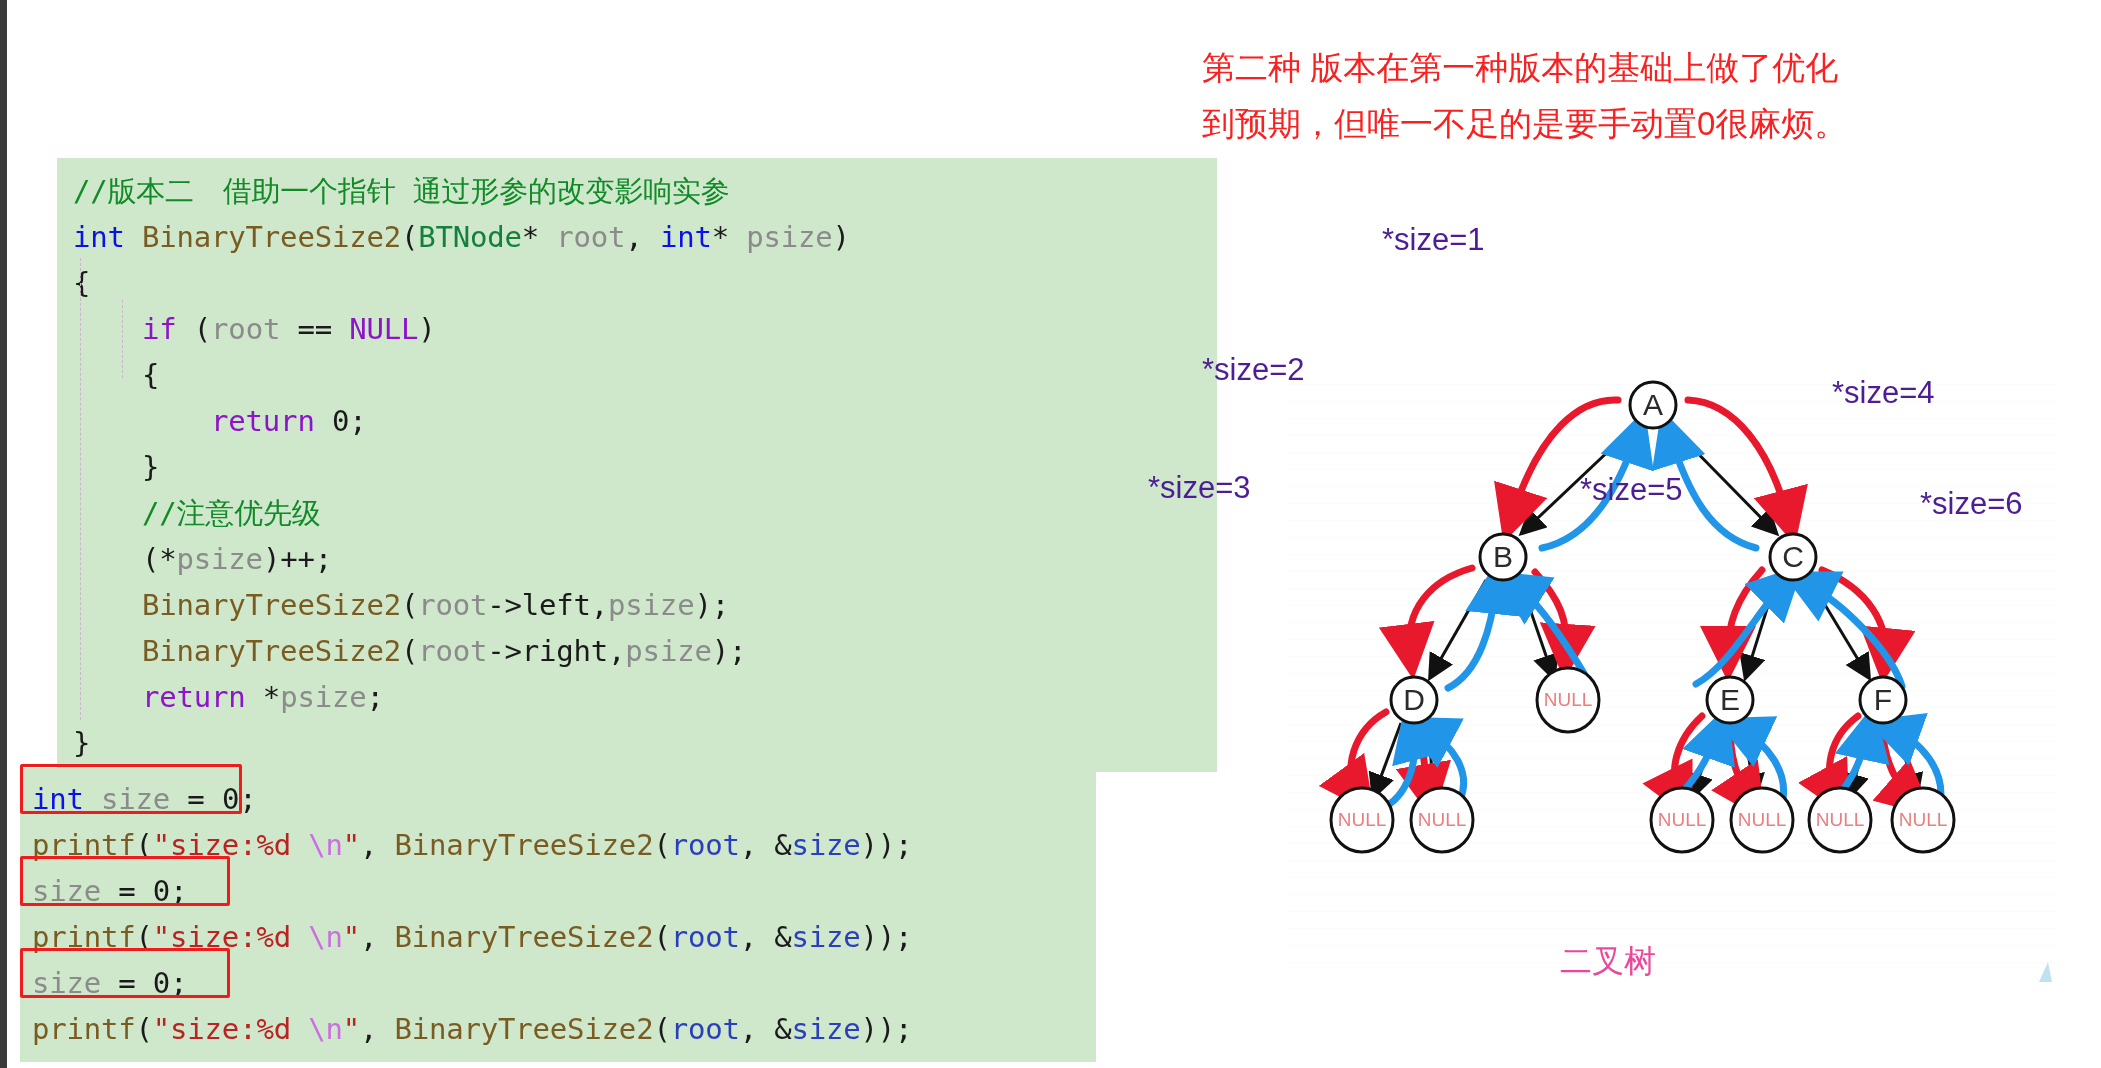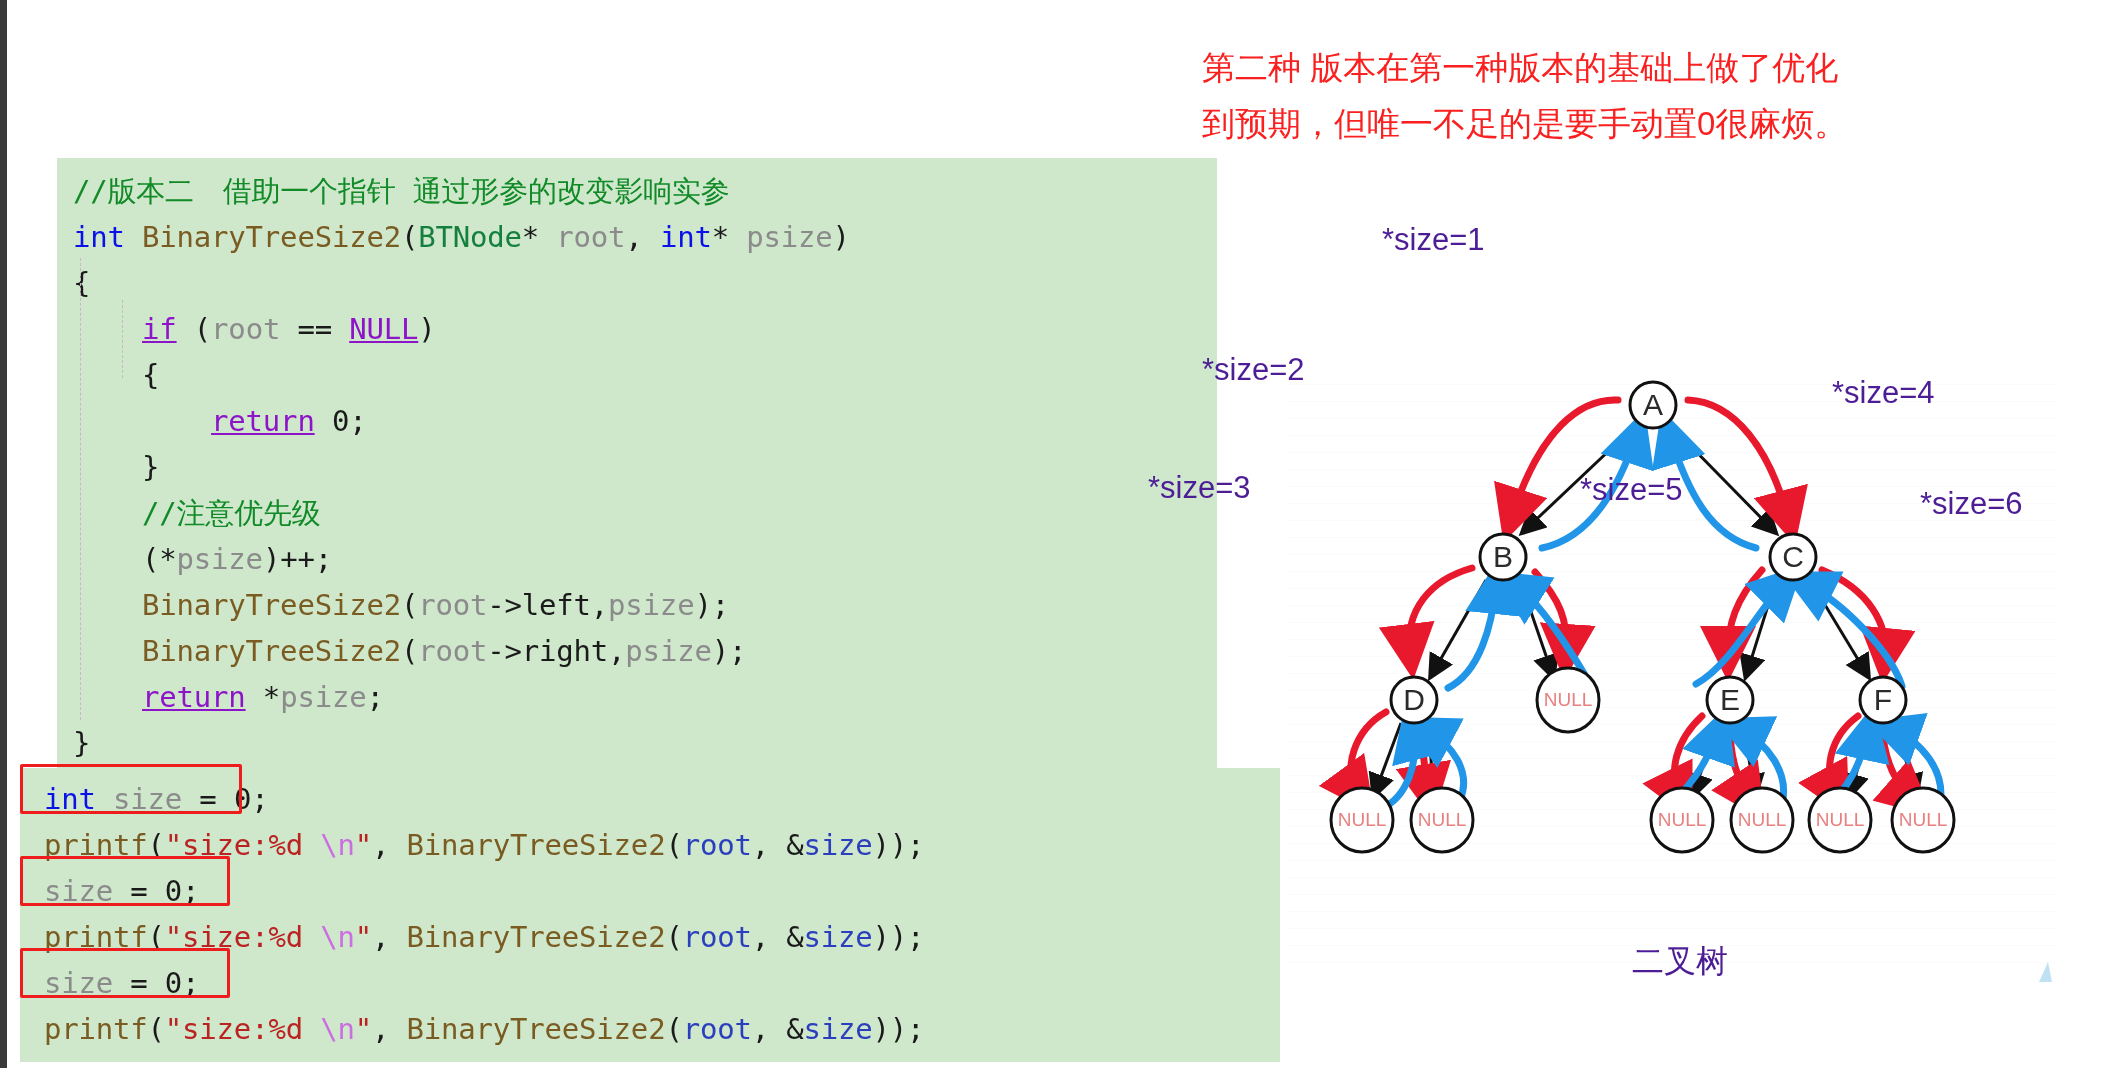--- a/index.html
+++ b/index.html
@@ -23,36 +23,36 @@
     position: absolute;
     background: #cfe8cc;
     font-family: "DejaVu Sans Mono", "Liberation Mono", monospace;
     font-size: 29px;
     line-height: 46px;
     white-space: pre;
     color: #1a1a1a;
     letter-spacing: -0.2px;
   }
   #code-block-1 { left: 57px; top: 158px; width: 1160px; padding: 10px 0 6px 16px; }
-  #code-block-2 { left: 20px; top: 768px; width: 1260px; padding: 8px 0 10px 24px; }
+  #code-block-2 { left: 20px; top: 768px; width: 1076px; padding: 8px 0 10px 12px; }
 
   .code-line { height: 46px; }
 
   
   .guide { position: absolute; width: 1px; border-left: 1px dashed #c9b6c9; }
   #guide-a { left: 80px;  top: 258px; height: 462px; }
   #guide-b { left: 122px; top: 300px; height: 78px; }
 
   
   .t-cmt  { color: #128a28; }
   .t-kw   { color: #0a12e8; }       
   .t-fn   { color: #7a5c22; }       
   .t-type { color: #15803d; }       
   .t-var  { color: #8b8b8b; }       
-  .t-ctl  { color: #8e14c9; text-decoration: underline; }       
+  .t-ctl  { color: #8e14c9; }       
   .t-str  { color: #bb2222; }       
   .t-esc  { color: #cc6de0; }       
   .t-blue { color: #2b3fbe; }       
   .t-pun  { color: #1a1a1a; }
 
   
   .hl-box {
     position: absolute;
     border: 3px solid #ee1c1c;
     border-radius: 2px;
@@ -83,22 +83,22 @@
       );
   }
 
   svg#tree { position: absolute; left: 1190px; top: 280px; width: 900px; height: 700px; }
 
   .nd-label { font-family: "Liberation Sans", sans-serif; font-size: 30px; fill: #2b2b2b; }
   .nd-null  { font-family: "Liberation Sans", sans-serif; font-size: 19px; fill: #e98080; }
   .sz-label { position: absolute; color: #4c1d95; font-size: 31px; white-space: nowrap; }
 
   .caption {
-    position: absolute; left: 1632px; top: 940px;
-    font-size: 32px; color: #4c1d95;
+    position: absolute; left: 1560px; top: 940px;
+    font-size: 32px; color: #ec4899;
   }
 
   .cursor {
     position: absolute; left: 2039px; top: 962px;
     width: 0; height: 0;
     border-left: 9px solid transparent;
     border-right: 4px solid transparent;
     border-bottom: 20px solid #bfe2f2;
   }
 </style>

